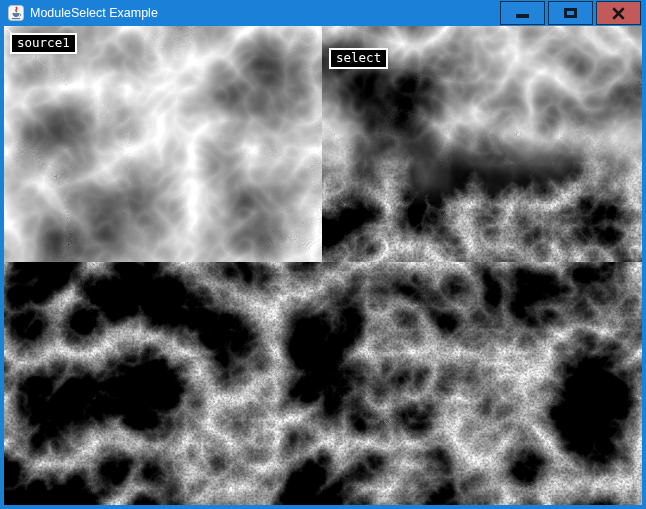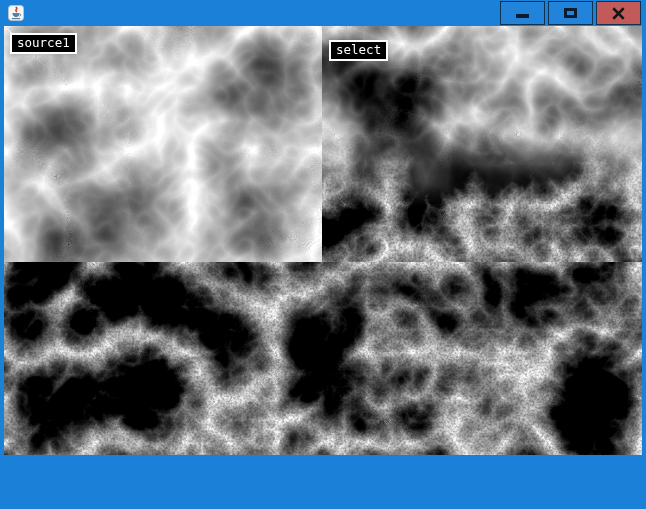--- a/index.html
+++ b/index.html
@@ -21,57 +21,58 @@
     display:flex;align-items:center;justify-content:center;cursor:pointer;
   }
   .btn-min{left:500px;background:var(--button-blue,#2184da);}
   .btn-max{left:548px;background:var(--button-blue,#2184da);}
   .btn-close{left:596px;background:var(--close-red,#c25a5a);}
   .glyph-min{display:block;width:13px;height:4px;background:var(--glyph-dark,#0d1b2a);margin-top:6px;}
   .glyph-max{display:block;width:13px;height:10px;box-sizing:border-box;border:3px solid var(--glyph-dark,#0d1b2a);}
   .glyph-close{display:block;width:13px;height:13px;}
   .glyph-close path{stroke:#141414;stroke-width:2.6;fill:none;stroke-linecap:square;}
   
-  .client{position:absolute;left:4px;top:26px;width:638px;height:429px;background:#7d7d7d;overflow:hidden;}
+  .client{position:absolute;left:4px;top:26px;width:638px;height:479px;background:#7d7d7d;overflow:hidden;}
   .panel{position:absolute;}
   .panel svg{display:block;}
   .p-select{left:0;top:0;width:638px;height:479px;}
   .p-select-grain{
     left:300px;top:96px;width:338px;height:140px;
     -webkit-mask-image:linear-gradient(to bottom,transparent 0%,#000 60%);
     mask-image:linear-gradient(to bottom,transparent 0%,#000 60%);
   }
   .p-source1{left:0;top:0;width:318px;height:236px;}
   .p-source2{left:0;top:236px;width:638px;height:243px;}
   
   .noise-label{
     position:absolute;z-index:5;
     background:var(--label-bg,#000);
     border:2px solid var(--label-border,#fff);
     color:var(--label-text,#fff);
     font-family:"DejaVu Sans Mono","Liberation Mono",monospace;
     font-size:12.5px;line-height:16px;padding:0 5px 1px 5px;white-space:nowrap;
   }
   .lbl-source1{left:6px;top:7px;}
-  .lbl-select{left:325px;top:14px;}
+  .lbl-select{left:325px;top:22px;}
   .lbl-source2{left:6px;top:251px;}
 </style>
 </head>
 <body>
 
 <div class="window">
 
   <div class="titlebar">
     <svg class="app-icon" viewBox="0 0 16 16">
       <rect x="0.5" y="0.5" width="15" height="15" rx="3" fill="#f5f6f7" stroke="#b9c2cc"></rect>
       <path d="M8.2 2.4 C10.6 3.7 6.2 4.7 8.6 6.5" stroke="#cf3a2b" stroke-width="1.5" fill="none" stroke-linecap="round"></path>
       <path d="M4.5 8.1 h7 c0.2 2.7 -1.5 4.1 -3.5 4.1 s-3.7 -1.4 -3.5 -4.1 z" fill="#5b7f9e"></path>
       <path d="M11.6 8.8 c1.7 0.1 1.7 2 0 2.3" stroke="#5b7f9e" stroke-width="0.9" fill="none"></path>
       <path d="M3.8 13.6 h8.4" stroke="#5b7f9e" stroke-width="1.2"></path>
     </svg>
+    <div class="title-text">ModuleSelect Example</div>
 
     <div class="tb-btn btn-min">
       <span class="glyph-min"></span>
     </div>
     <div class="tb-btn btn-max">
       <span class="glyph-max"></span>
     </div>
     <div class="tb-btn btn-close">
       <svg class="glyph-close" viewBox="0 0 13 13">
         <path d="M2.2 2.2 L10.8 10.8 M10.8 2.2 L2.2 10.8"></path>

